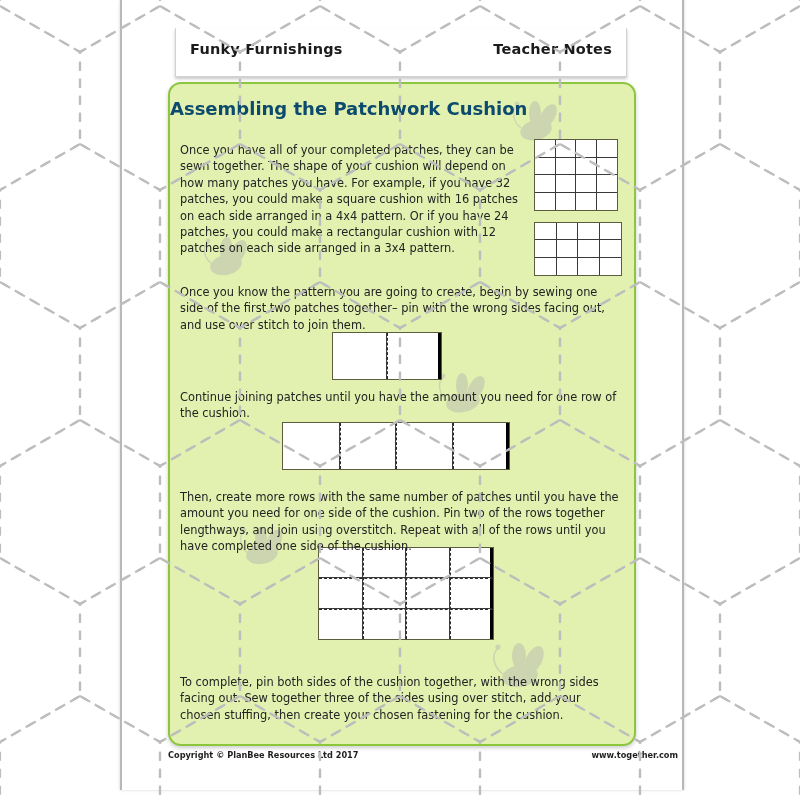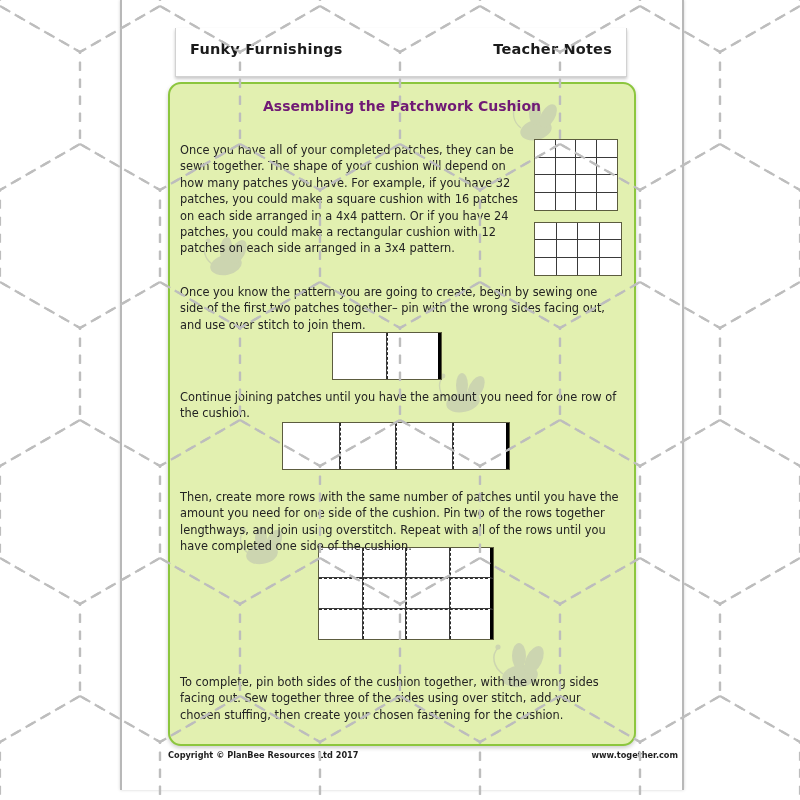--- a/index.html
+++ b/index.html
@@ -69,25 +69,25 @@
     border: 2px solid #8cc63e;
     border-radius: 13px;
     box-shadow: 0 2px 4px rgba(0,0,0,0.20);
     z-index: 4;
     overflow: hidden;
   }
 
   .panel-title {
     position: absolute;
     left: 0; right: 0; top: 14px;
-    text-align: center;
+    text-align: left;
     font-family: "DejaVu Sans", sans-serif;
     font-weight: bold;
-    font-size: 14px;
-    color: #701a75;
+    font-size: 18px;
+    color: #0c4a6e;
     z-index: 9;
   }
 
   
   .para {
     position: absolute;
     font-family: "DejaVu Sans", sans-serif;
     font-size: 11.4px;
     line-height: 16.4px;
     color: #232323;

